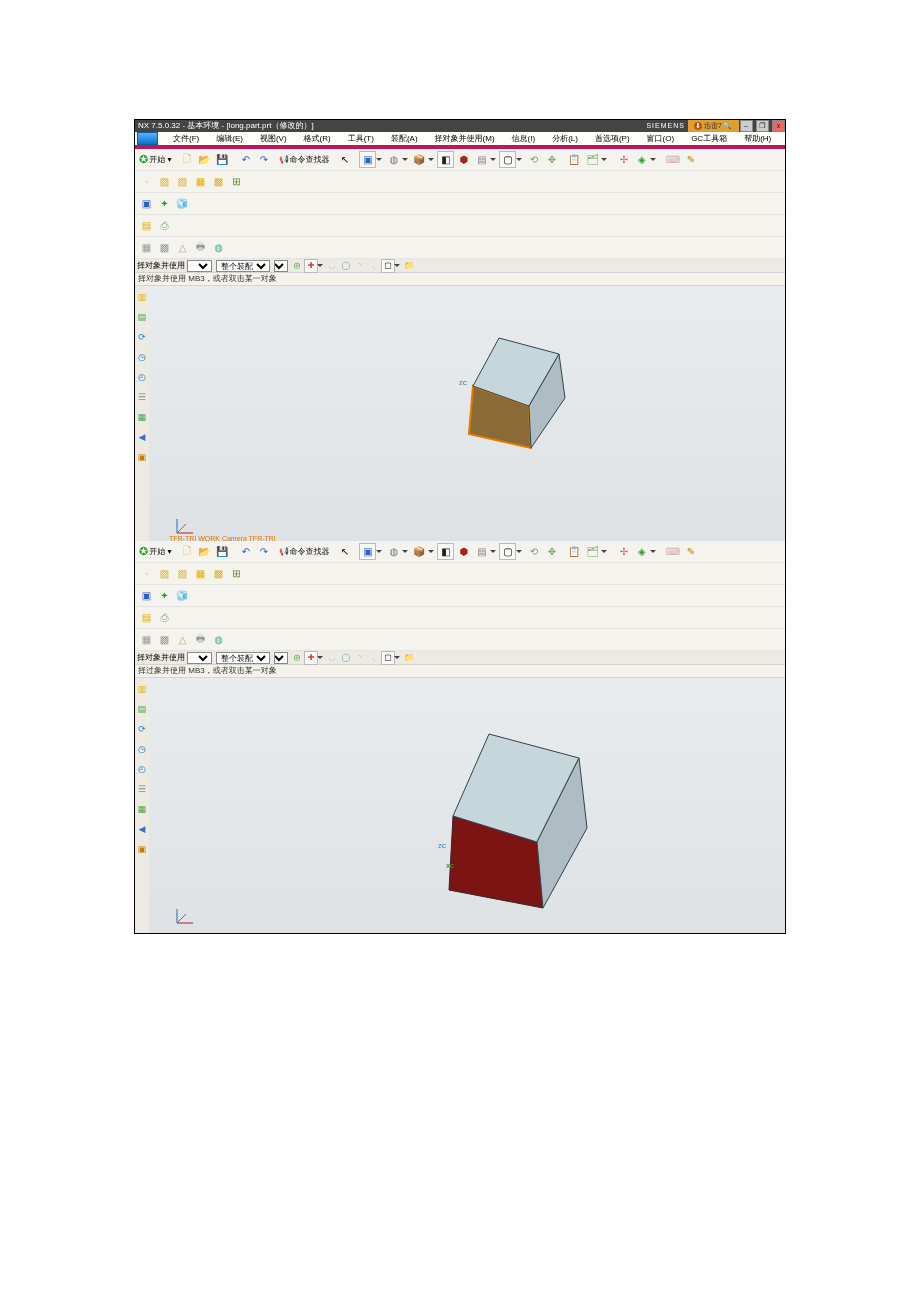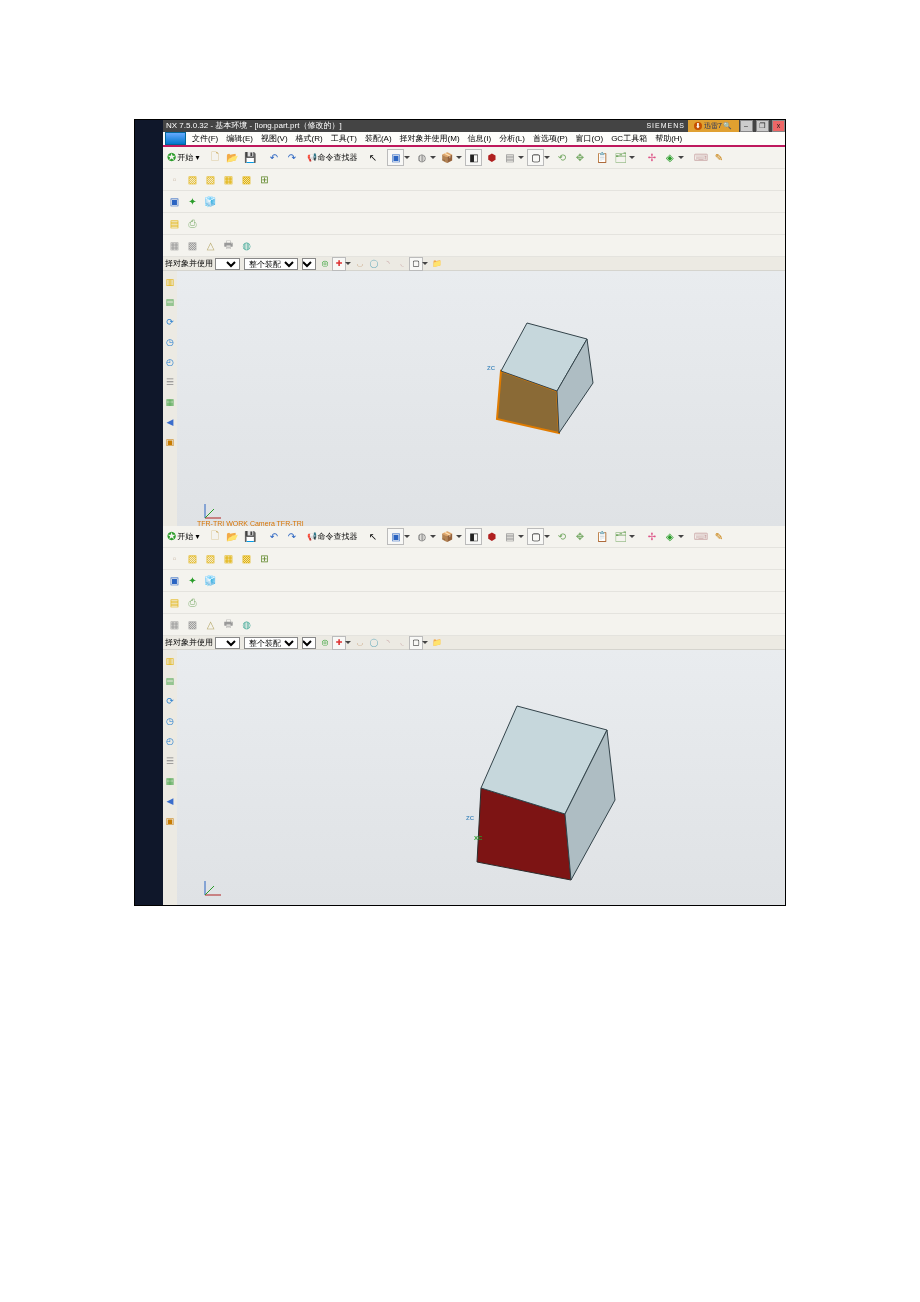--- a/index.html
+++ b/index.html
@@ -6,21 +6,21 @@
     margin:0; padding:0;
     font-family:"Microsoft YaHei", Arial, sans-serif;
     font-size:9px;
     background:#fff;
     width:920px;
   }
   .frame{
     margin: 119px 120px 0 134px;
     border:1px solid #000;
     background:#0f172a;
-    width:652px; box-sizing:border-box;padding-left:28px;
+    width:652px; box-sizing:border-box;
   }
   .half{ position:relative; }
   .titlebar{
     background:#444; color:#fff;
     height:12px; line-height:12px;
     padding:0 3px; font-size:8px;
     position:relative;
   }
   .titlebar .right{
     position:absolute; right:0; top:0;
@@ -39,22 +39,22 @@
   .winbtns span{
     display:inline-block; width:11px; height:10px;
     background:#ccc; border:1px solid #888;
     margin-left:1px; font-size:7px; text-align:center;
     line-height:10px; color:#222;
   }
   .menubar{
     background:#fdfdfa;
     height:13px; line-height:13px;
     padding:0 2px; font-size:8px; color:#000;
-    border-bottom:2px solid #be185d;
-    display:flex; gap:0;
+    border-bottom:4px solid #be185d;
+    display:flex; gap:9px;
   }
   .menubar span{ padding:0 4px; }
   .nxicon{
     width:11px;height:11px; background:linear-gradient(#6af,#07c);
     display:inline-block; vertical-align:middle; margin-right:2px;
     border:1px solid #069;
   }
   .toolbar{
     background:#f4f3ee;
     min-height:17px; padding:2px 3px;
@@ -247,20 +247,21 @@
         <i class="drop"></i>
       <span class="ico" style="color:#ca8;">◡</span>
       <span class="ico" style="color:#6ab;">◯</span>
       <span class="ico" style="color:#caa;">◝</span>
       <span class="ico" style="color:#caa;">◟</span>
       <span class="ico sq">▢</span>
         <i class="drop"></i>
       <span class="ico" style="color:#2a64c2;">📁</span>
     </div>
 
+    <div class="promptbar">择对象并使用 MB3，或者双击某一对象</div>
 
     <div class="vp-wrap">
       <div class="sidetabs" id="side1">
           <span class="tab" style="color: rgb(226, 176, 0);">▥</span>
           <span class="tab" style="color: rgb(74, 165, 74);">▤</span>
           <span class="tab" style="color: rgb(42, 128, 208);">⟳</span>
           <span class="tab" style="color: rgb(42, 128, 208);">◷</span>
           <span class="tab" style="color: rgb(42, 128, 208);">◴</span>
           <span class="tab" style="color: rgb(136, 136, 136);">☰</span>
           <span class="tab" style="color: rgb(74, 165, 74);">▦</span>
@@ -378,20 +379,21 @@
         <i class="drop"></i>
       <span class="ico" style="color:#ca8;">◡</span>
       <span class="ico" style="color:#6ab;">◯</span>
       <span class="ico" style="color:#caa;">◝</span>
       <span class="ico" style="color:#caa;">◟</span>
       <span class="ico sq">▢</span>
         <i class="drop"></i>
       <span class="ico" style="color:#2a64c2;">📁</span>
     </div>
 
+    <div class="promptbar">择过象并使用 MB3，或者双击某一对象</div>
 
     <div class="vp-wrap">
       <div class="sidetabs" id="side2">
           <span class="tab" style="color: rgb(226, 176, 0);">▥</span>
           <span class="tab" style="color: rgb(74, 165, 74);">▤</span>
           <span class="tab" style="color: rgb(42, 128, 208);">⟳</span>
           <span class="tab" style="color: rgb(42, 128, 208);">◷</span>
           <span class="tab" style="color: rgb(42, 128, 208);">◴</span>
           <span class="tab" style="color: rgb(136, 136, 136);">☰</span>
           <span class="tab" style="color: rgb(74, 165, 74);">▦</span>

